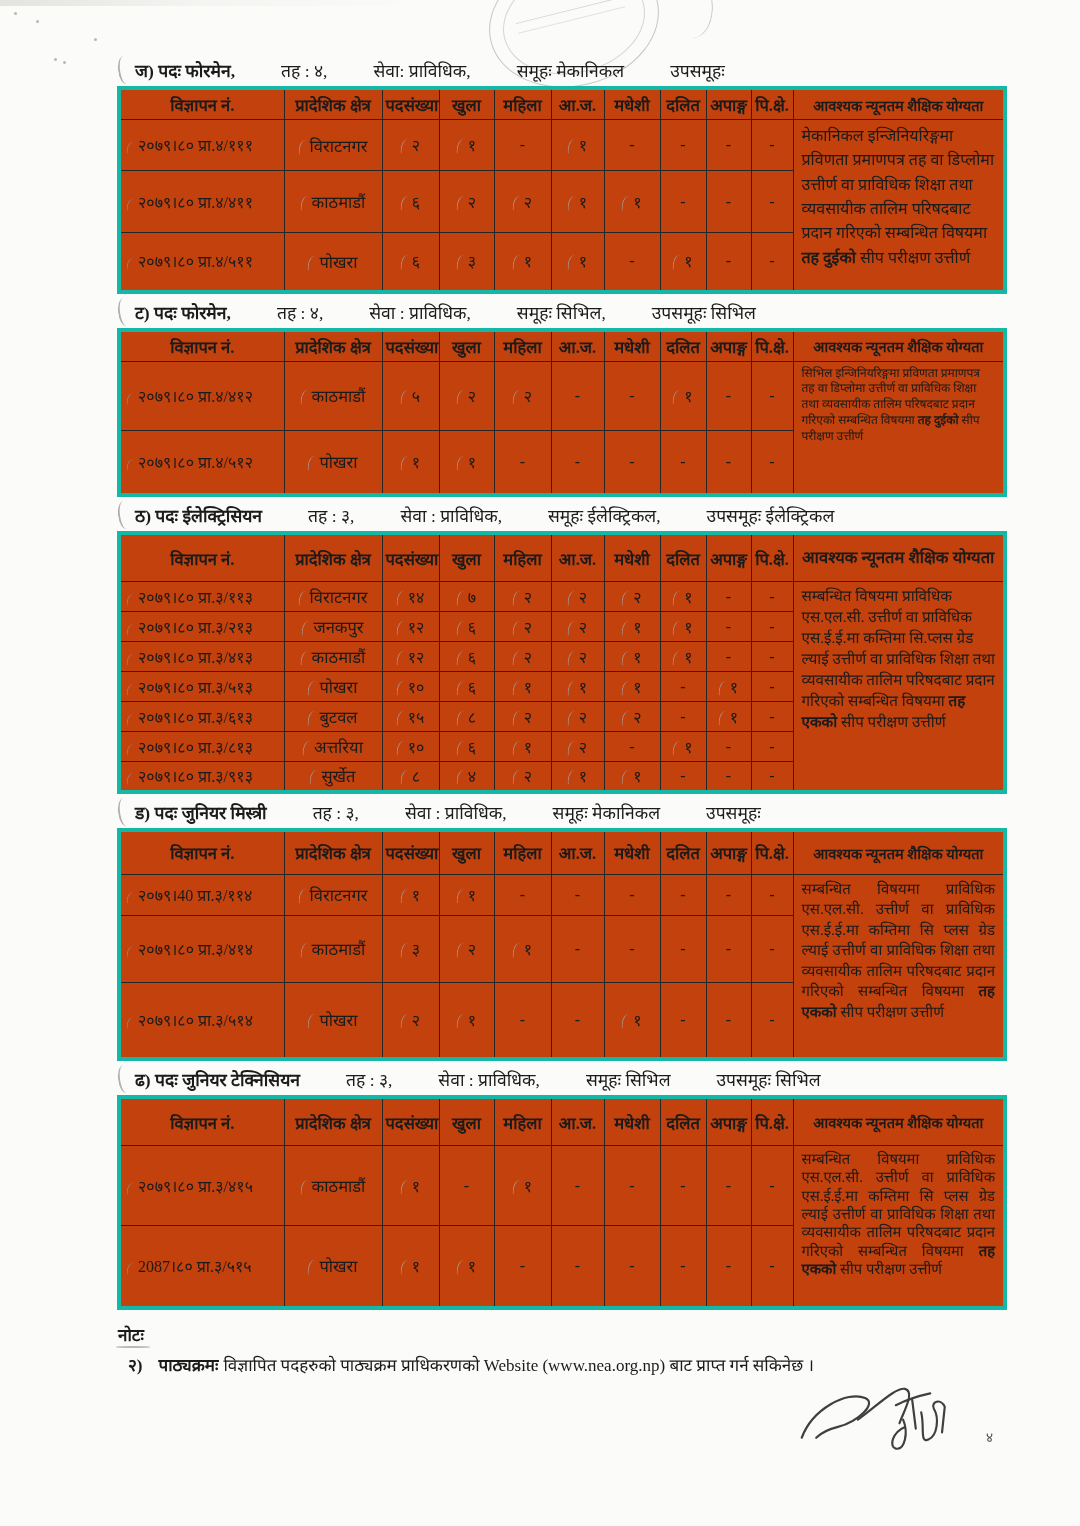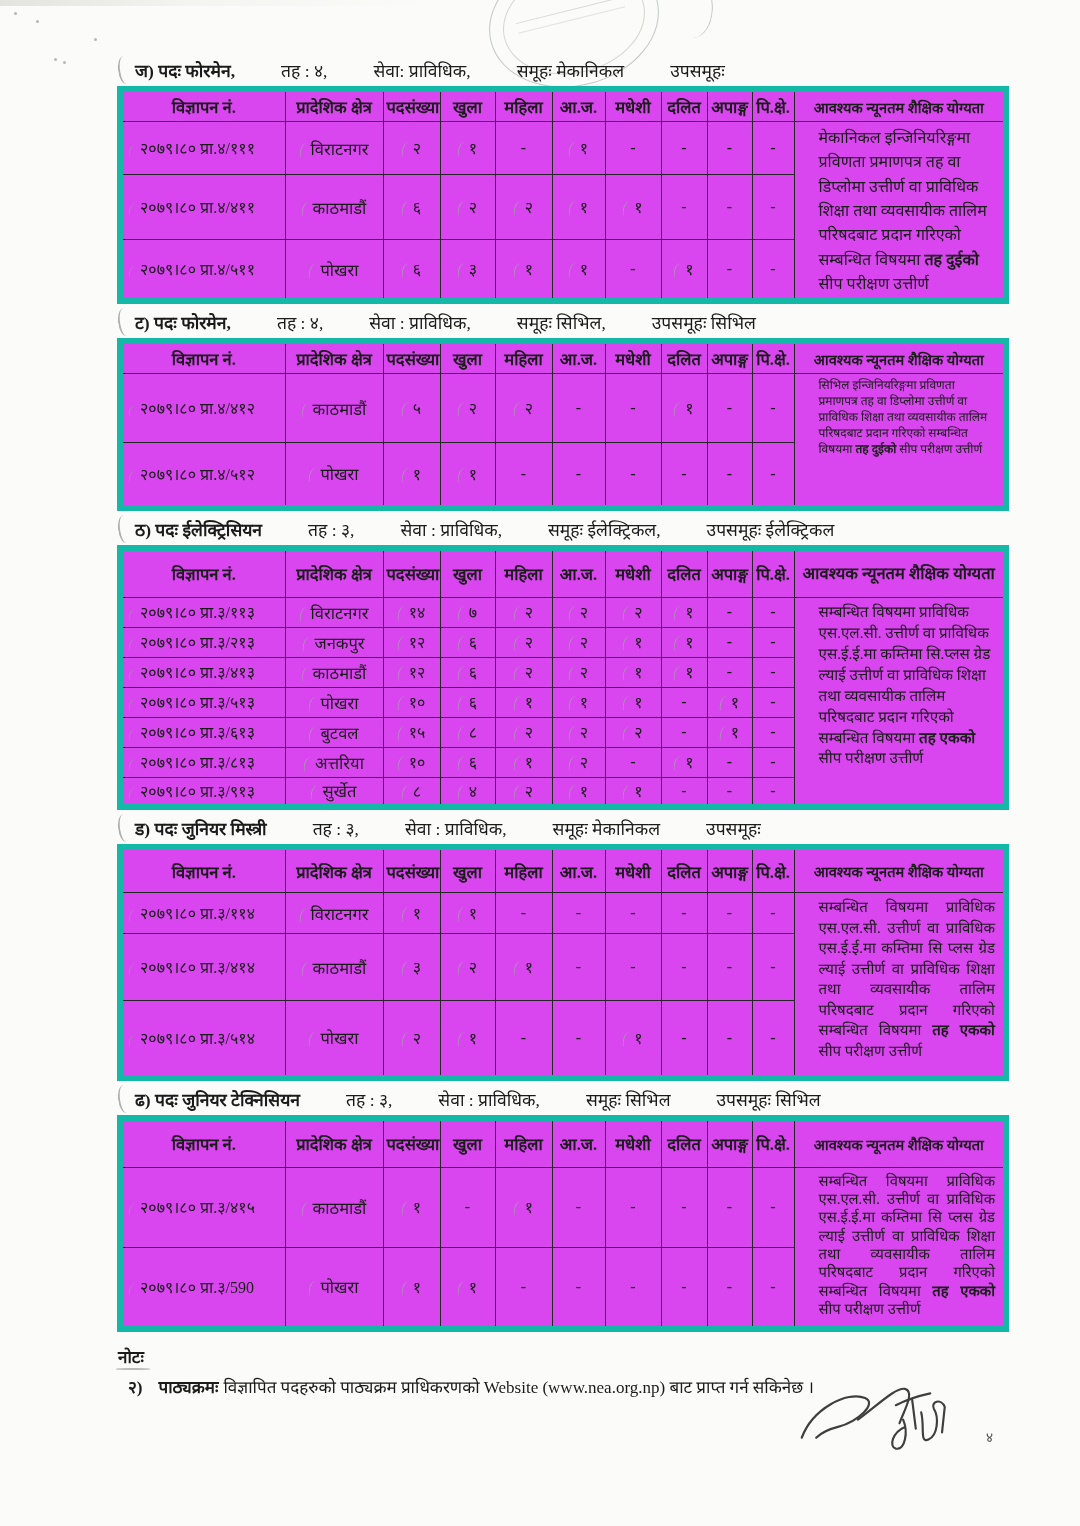--- a/index.html
+++ b/index.html
@@ -18,29 +18,29 @@
   .sec-title{display:flex;column-gap:46px;align-items:baseline;white-space:nowrap;
     font-size:17.5px;margin:9px 0 4px 2px;line-height:1.2;}
   .sec-label{font-weight:bold;position:relative;margin-left:16px;}
   .sec-label::before{content:"";position:absolute;left:-17px;top:-5px;width:11px;height:28px;
     border-left:2px solid #9d9d9d;border-radius:60% 0 0 45% / 55% 0 0 45%;
     transform:rotate(-10deg);opacity:.8;}
   .sec-part{font-weight:normal;}
 
   
   table.vtable{border-collapse:collapse;table-layout:fixed;width:886px;
-    border:6px solid #14b8a6;background:#d946ef;}
+    border:4px solid #14b8a6;background:#c2410c;}
   .vtable th,.vtable td{border:1.6px solid #262626;padding:1px 3px;overflow:hidden;}
   .vtable th{font-weight:bold;font-size:16.5px;text-align:center;white-space:nowrap;}
   .vtable th.qual-h{font-size:14.6px;border-radius:12px;}
   .sec-2 th.qual-h{white-space:normal;font-size:16.5px;line-height:1.3;}
   td.adno{font-size:16px;text-align:left;padding-left:6px;white-space:nowrap;vertical-align:middle;}
   td.region{text-align:center;font-size:16.5px;vertical-align:middle;white-space:nowrap;}
   td.num{text-align:center;font-size:16px;vertical-align:middle;}
-  td.qual{vertical-align:top;text-align:left;padding:4px 8px 2px 24px;font-size:16px;line-height:1.5;}
+  td.qual{vertical-align:top;text-align:left;padding:4px 8px 2px 8px;font-size:16px;line-height:1.5;}
   td.qual b{font-weight:bold;}
 
   
   td.val::before,td.adno::before{content:"";display:inline-block;width:7px;height:15px;
     margin:0 3px -3px 0;border-left:1.8px solid #a3a3a3;
     border-radius:75% 0 0 25% / 65% 0 0 35%;transform:rotate(7deg);opacity:.85;}
   td.adno::before{height:12px;opacity:.55;}
 
   
   .sec-0 th{height:27px;} .sec-1 th{height:27px;} .sec-2 th{height:44px;}
@@ -407,21 +407,21 @@
               <th>आ.ज.</th>
               <th>मधेशी</th>
               <th>दलित</th>
               <th>अपाङ्ग</th>
               <th>पि.क्षे.</th>
               <th class="qual-h">आवश्यक न्यूनतम शैक्षिक योग्यता</th>
             </tr>
           </thead>
           <tbody>
             <tr>
-              <td class="adno">२०७९।८० प्रा.३/११४</td>
+              <td class="adno">२०७९।40 प्रा.३/११४</td>
               <td class="region val">विराटनगर</td>
               <td class="num val">१</td>
               <td class="num val">१</td>
               <td class="num">-</td>
               <td class="num">-</td>
               <td class="num">-</td>
               <td class="num">-</td>
               <td class="num">-</td>
               <td class="num">-</td>
               <td rowspan="3" class="qual"><span>सम्बन्धित विषयमा प्राविधिक एस.एल.सी. उत्तीर्ण वा प्राविधिक एस.ई.ई.मा कम्तिमा सि प्लस ग्रेड ल्याई उत्तीर्ण वा प्राविधिक शिक्षा तथा व्यवसायीक तालिम परिषदबाट प्रदान गरिएको सम्बन्धित विषयमा </span><b>तह एकको</b><span> सीप परीक्षण उत्तीर्ण</span></td>
@@ -498,21 +498,21 @@
               <td class="num">-</td>
               <td class="num val">१</td>
               <td class="num">-</td>
               <td class="num">-</td>
               <td class="num">-</td>
               <td class="num">-</td>
               <td class="num">-</td>
               <td rowspan="2" class="qual"><span>सम्बन्धित विषयमा प्राविधिक एस.एल.सी. उत्तीर्ण वा प्राविधिक एस.ई.ई.मा कम्तिमा सि प्लस ग्रेड ल्याई उत्तीर्ण वा प्राविधिक शिक्षा तथा व्यवसायीक तालिम परिषदबाट प्रदान गरिएको सम्बन्धित विषयमा </span><b>तह एकको</b><span> सीप परीक्षण उत्तीर्ण</span></td>
             </tr>
             <tr>
-              <td class="adno">२०७९।८० प्रा.३/590</td>
+              <td class="adno">2087।८० प्रा.३/५१५</td>
               <td class="region val">पोखरा</td>
               <td class="num val">१</td>
               <td class="num val">१</td>
               <td class="num">-</td>
               <td class="num">-</td>
               <td class="num">-</td>
               <td class="num">-</td>
               <td class="num">-</td>
               <td class="num">-</td>
             </tr>

